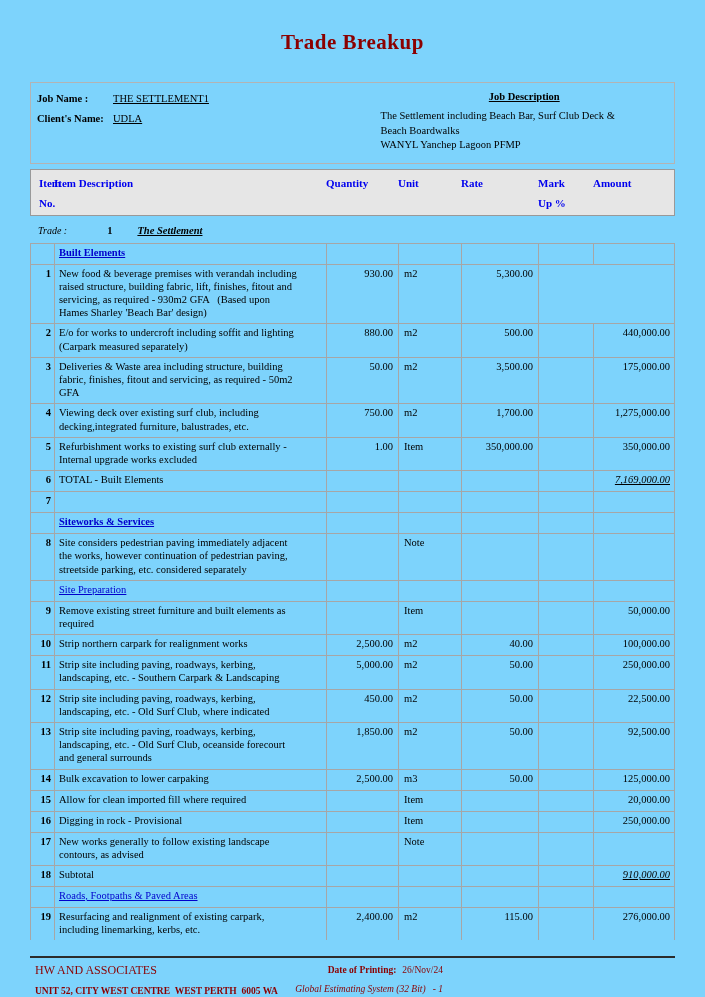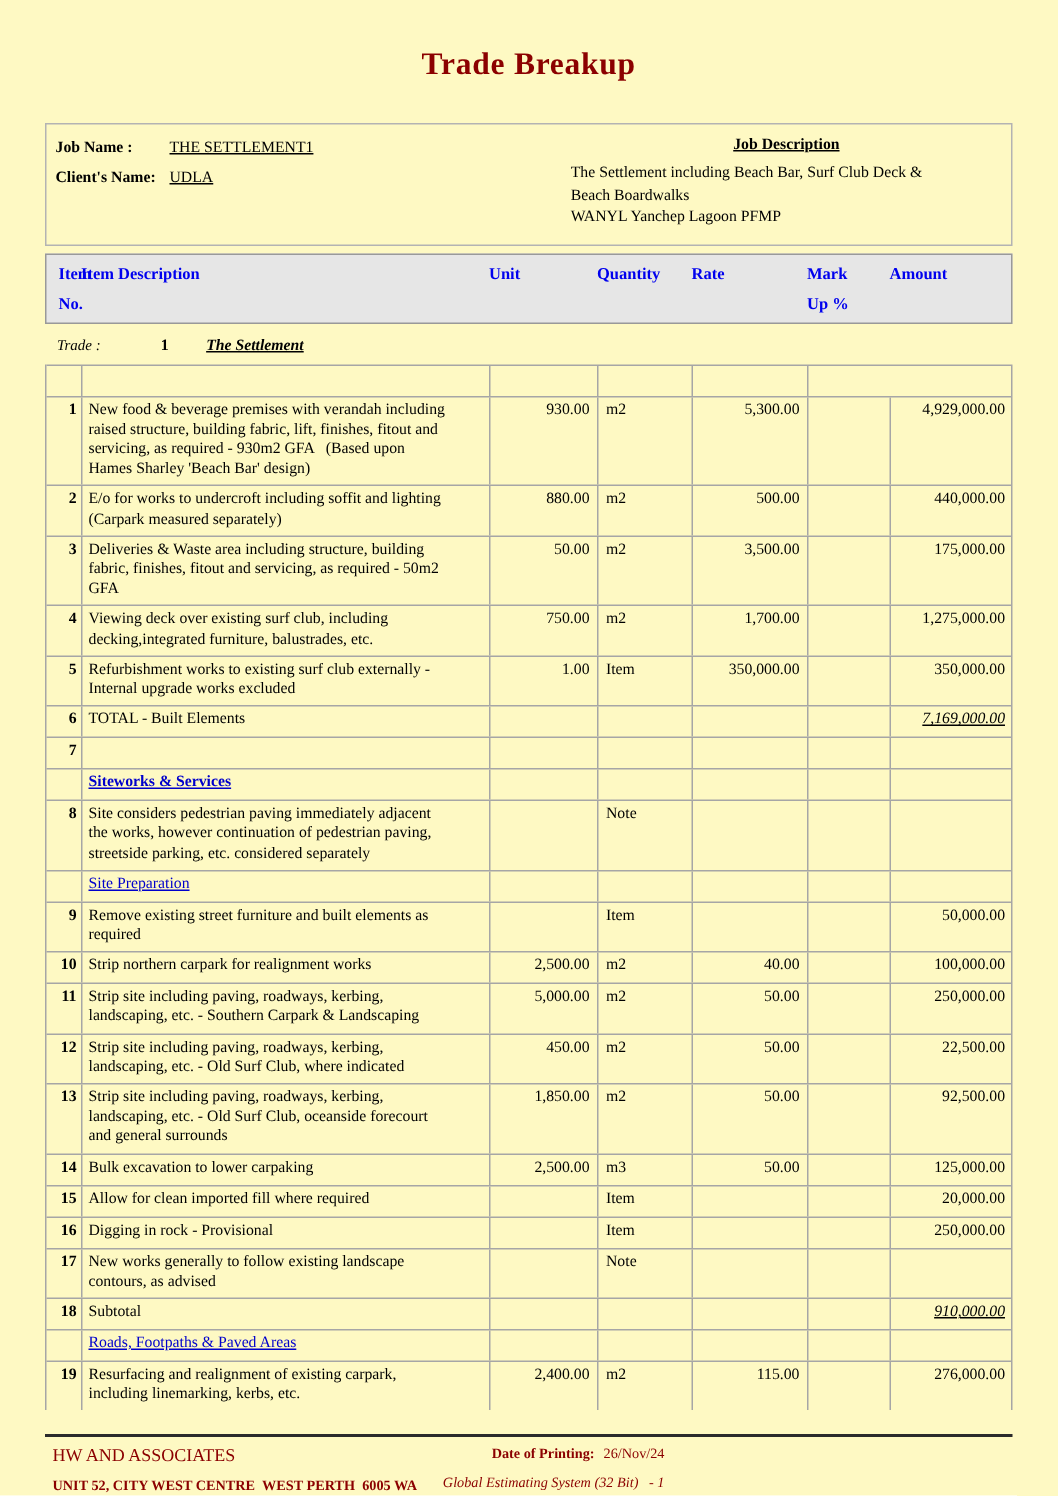--- a/index.html
+++ b/index.html
@@ -5,21 +5,21 @@
   :root{
     --accent-red:#8B0000;
     --header-blue:#0000EE;
     --section-blue:#0000CC;
     --band-gray:#E6E6E6;
     --line-gray:#a6a6a6;
   }
   *{margin:0;padding:0;box-sizing:border-box;}
   html,body{background:#fff;}
   body{font-family:"Liberation Serif","DejaVu Serif",serif;color:#000;}
-  .page{width:705px;height:997px;background:#fef9c3;padding:0 30px;overflow:hidden;position:relative;}
+  .page{width:705px;height:997px;background:#7dd3fc;padding:0 30px;overflow:hidden;position:relative;}
 
   .doc-title{margin-top:30px;text-align:center;font-size:21px;font-weight:bold;color:var(--accent-red);letter-spacing:0.5px;}
 
   
   .job-box{margin-top:27px;border:1px solid #b3b3b3;display:grid;grid-template-columns:1fr 1fr;padding:8px 6px 10px 6px;min-height:74px;}
   .job-left{padding-top:2px;}
   .job-row{display:flex;margin-bottom:9px;font-size:10.5px;align-items:center;}
   .job-row .lbl{font-weight:bold;width:76px;flex:none;}
   .job-row .val{text-decoration:underline;}
   .job-right{padding-left:28px;font-size:10.5px;}
@@ -98,25 +98,25 @@
   <div class="col-band">
     <div class="band-cell left">
       <span class="band-line">Item</span>
       <span class="band-line">No.</span>
     </div>
     <div class="band-cell center">
       <span class="band-line">Item Description</span>
       <span class="band-line"></span>
     </div>
     <div class="band-cell center">
+      <span class="band-line">Quantity</span>
+      <span class="band-line"></span>
+    </div>
+    <div class="band-cell center">
       <span class="band-line">Unit</span>
-      <span class="band-line"></span>
-    </div>
-    <div class="band-cell center">
-      <span class="band-line">Quantity</span>
       <span class="band-line"></span>
     </div>
     <div class="band-cell center">
       <span class="band-line">Rate</span>
       <span class="band-line"></span>
     </div>
     <div class="band-cell center">
       <span class="band-line">Mark</span>
       <span class="band-line">Up %</span>
     </div>
@@ -128,37 +128,37 @@
 
   <div class="trade-line">
     <span class="trade-lbl">Trade :</span>
     <span class="trade-num">1</span>
     <span class="trade-name">The Settlement</span>
   </div>
 
   <div class="ttable">
       <div class="trow">
         <div class="cell c-no"></div>
+        <div class="cell c-desc"><span class="section-label bold">Built Elements</span></div>
         <div class="cell c-qty"></div>
         <div class="cell c-unit"></div>
         <div class="cell c-rate"></div>
         <div class="cell c-markup"></div>
         <div class="cell c-amount"></div>
       </div>
       <div class="trow">
         <div class="cell c-no">1</div>
         <div class="cell c-desc">New food &amp; beverage premises with verandah including
 raised structure, building fabric, lift, finishes, fitout and
 servicing, as required - 930m2 GFA   (Based upon
 Hames Sharley 'Beach Bar' design)</div>
         <div class="cell c-qty">930.00</div>
         <div class="cell c-unit">m2</div>
         <div class="cell c-rate">5,300.00</div>
         <div class="cell c-markup"></div>
-        <div class="cell c-amount">4,929,000.00</div>
       </div>
       <div class="trow">
         <div class="cell c-no">2</div>
         <div class="cell c-desc">E/o for works to undercroft including soffit and lighting
 (Carpark measured separately)</div>
         <div class="cell c-qty">880.00</div>
         <div class="cell c-unit">m2</div>
         <div class="cell c-rate">500.00</div>
         <div class="cell c-markup"></div>
         <div class="cell c-amount">440,000.00</div>

